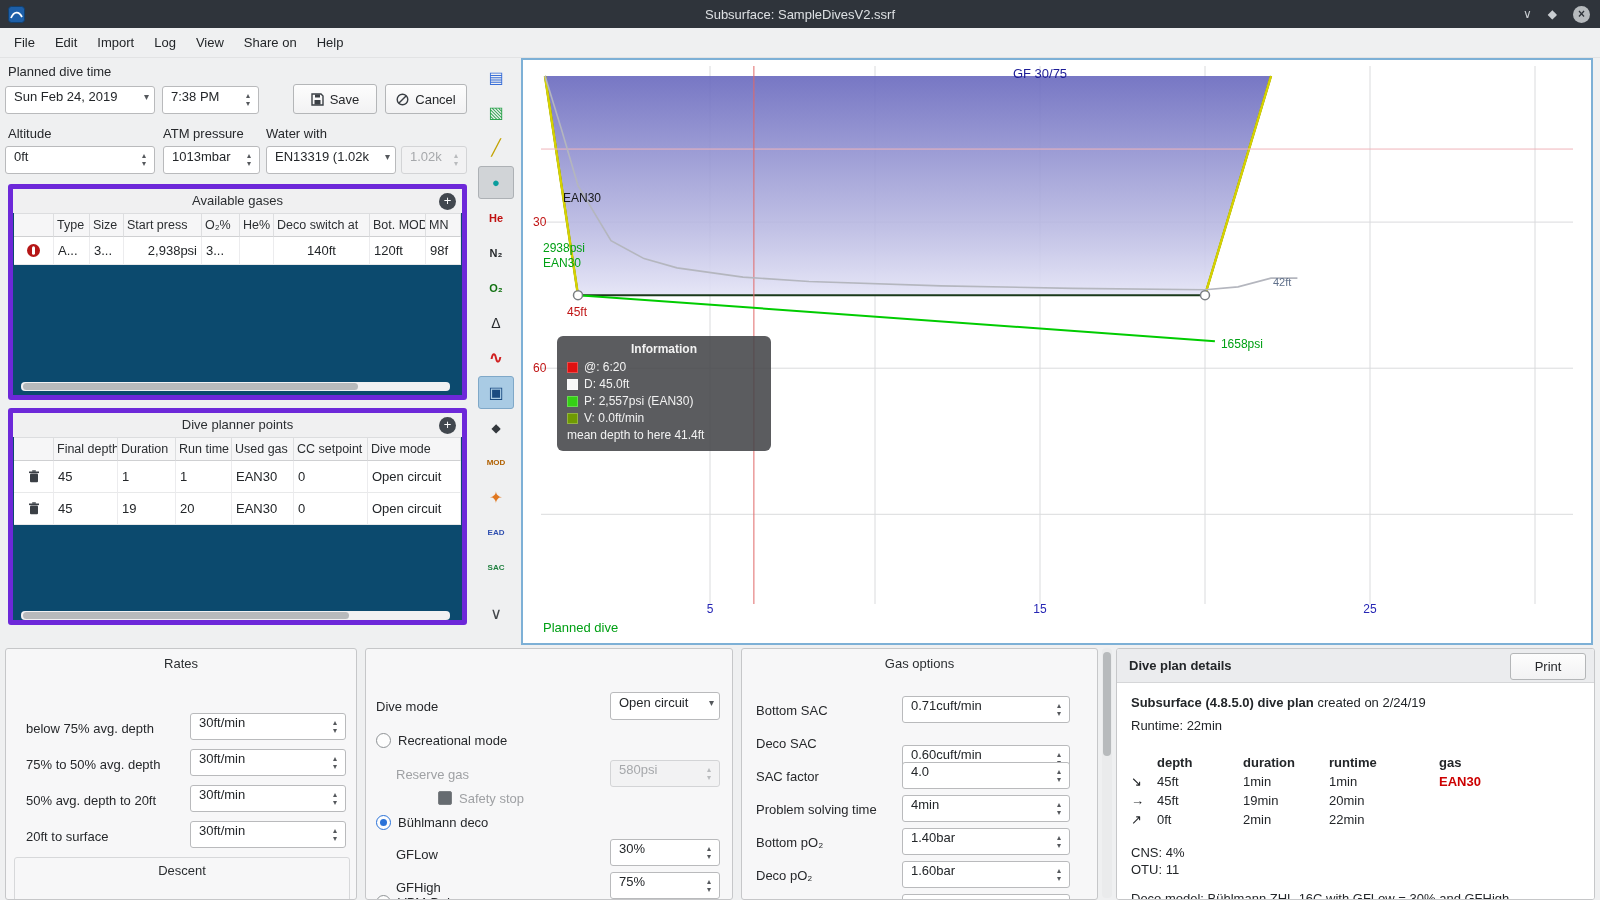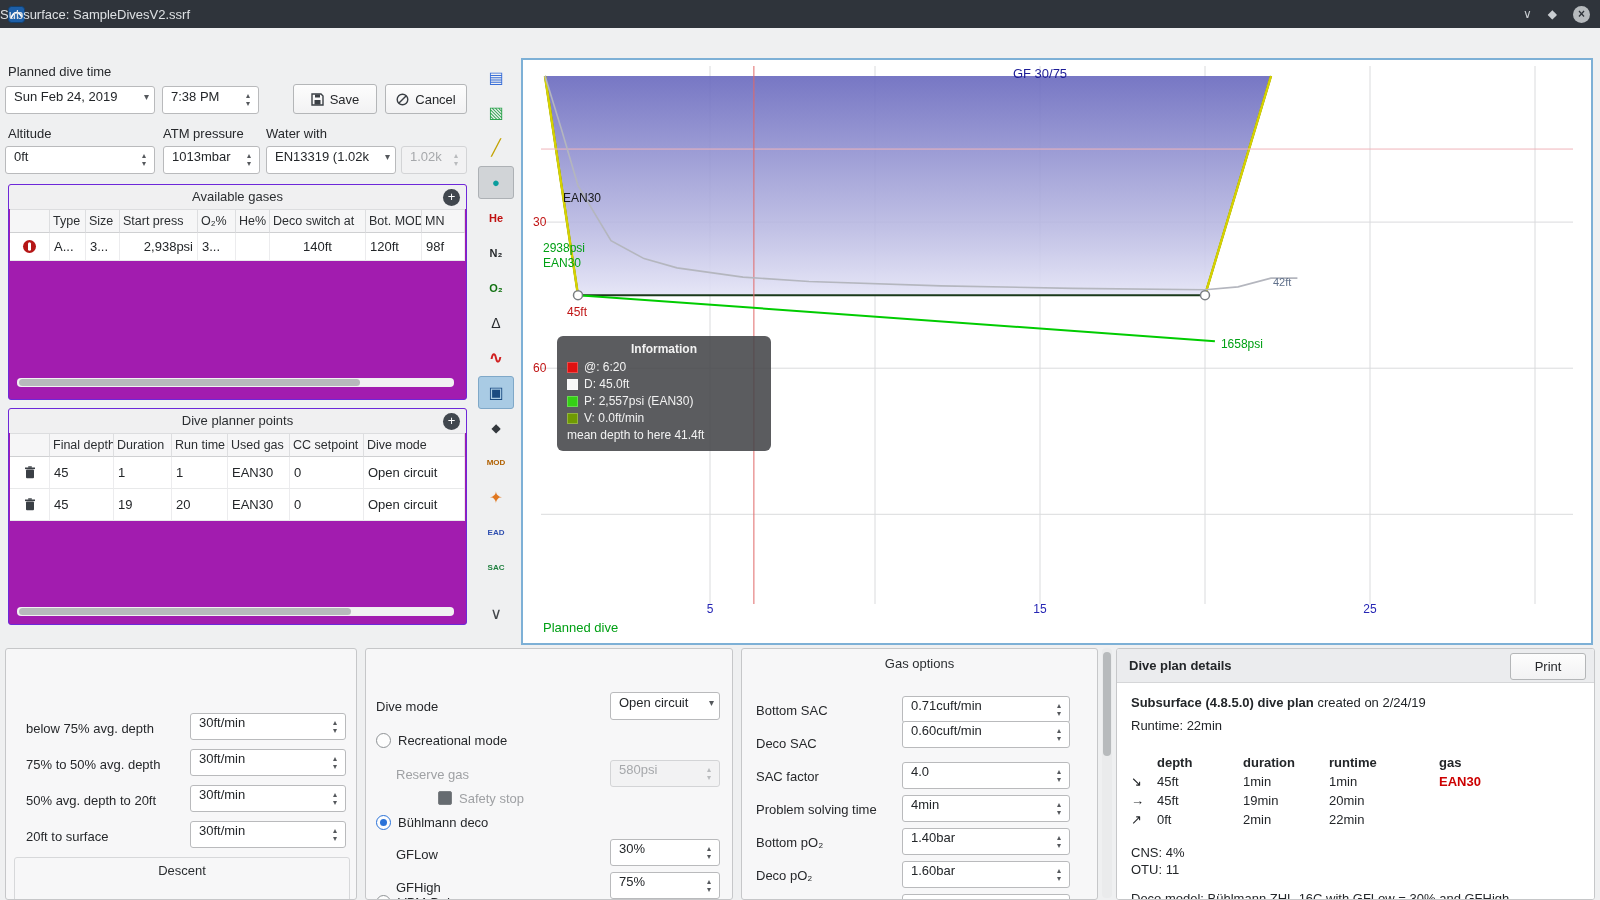--- a/index.html
+++ b/index.html
@@ -2,40 +2,40 @@
 <html><head>
 <meta charset="utf-8">
 <style>
   *{box-sizing:border-box;margin:0;padding:0}
   html,body{width:1600px;height:900px;overflow:hidden}
   body{font-family:"Liberation Sans",sans-serif;font-size:13px;color:#232629;background:#eff0f1}
   .app{position:relative;width:1600px;height:900px;background:#eff0f1;overflow:hidden}
 
   
   .titlebar{position:absolute;left:0;top:0;width:1600px;height:28px;background:#2f343b;display:flex;align-items:center;color:#dde0e3}
-  .titlebar .title{position:absolute;left:0;right:0;text-align:left;font-size:13px;pointer-events:none}
+  .titlebar .title{position:absolute;left:0;right:0;text-align:center;font-size:13px;pointer-events:none}
   .appicon{margin-left:8px;display:flex}
   .winbtns{position:absolute;right:10px;display:flex;gap:16px;align-items:center;color:#c9cdd1;font-size:12px}
   .winbtns .circ{width:17px;height:17px;border-radius:50%;background:#b6babd;color:#2f343b;display:flex;align-items:center;justify-content:center;font-size:12px;font-weight:bold}
 
   
   .menubar{position:absolute;left:0;top:28px;width:1600px;height:30px;background:#eff0f1;border-bottom:1px solid #e2e3e4;display:flex;align-items:center;padding-left:4px}
   .menubar span{padding:0 10px;line-height:30px;cursor:default}
 
   
   .flabel{position:absolute;font-size:13px;color:#26282b;white-space:nowrap}
   .btn{position:absolute;display:flex;align-items:center;justify-content:center;gap:6px;background:linear-gradient(#fdfdfd,#f2f2f3);border:1px solid #b4b6b8;border-radius:3px;font-size:13px;color:#26282b;cursor:default}
   .spin,.combo{position:absolute;height:28px;background:#fff;border:1px solid #b9babc;border-radius:3px;display:flex;align-items:center;padding:0 20px 8px 8px;white-space:nowrap;overflow:hidden}
   .spin .arr{position:absolute;right:2px;top:1px;bottom:1px;width:16px;display:flex;flex-direction:column;align-items:center;justify-content:center;color:#55585c;font-size:8px;line-height:8px}
   .combo .car{position:absolute;right:5px;color:#55585c;font-size:10px}
   .dis{background:#f2f2f3;color:#a6a8ab;border-color:#d3d4d6}
   .dis .arr,.dis .car{color:#b9bbbd}
 
   
-  .gbox{position:absolute;border:1px solid #6d28d9;border-radius:3px;background:#a21caf;overflow:hidden}
+  .gbox{position:absolute;border:5px solid #6d28d9;border-radius:3px;background:#0c4a6e;overflow:hidden}
   .gtitle{height:24px;line-height:24px;text-align:center;background:#f0f0f1;font-size:13px;color:#2b2e31}
   .addbtn{position:absolute;right:6px;top:4px;width:17px;height:17px;border-radius:50%;background:#41474e;color:#fff;text-align:center;line-height:16px;font-size:13px}
   .qgrid{position:absolute;left:1px;right:1px;display:grid;background:#fff}
   .qgrid .h{background:#f6f6f7;border-right:1px solid #dddee0;border-bottom:1px solid #cfd0d2;border-top:1px solid #dcdddf;padding:4px 3px;font-size:12.5px;color:#2b2e31;white-space:nowrap;overflow:hidden}
   .qgrid .c{border-right:1px solid #ececee;border-bottom:1px solid #e8e9ea;padding:2px 4px;font-size:13px;white-space:nowrap;overflow:hidden;display:flex;align-items:center;min-height:28px}
   .qgrid .c.icon{justify-content:center}
   .qgrid .c.wrap{white-space:normal;line-height:14px}
   .hscroll{position:absolute;height:9px;background:#f1f1f2;border-radius:4px}
   .hscroll .bar{position:absolute;left:2px;top:1px;height:7px;background:#b7babc;border-radius:4px}
   .vscroll{position:absolute;width:10px;background:#eaebec;border-radius:4px}
@@ -104,20 +104,29 @@
         </svg>
     </span>
     <span class="title">Subsurface: SampleDivesV2.ssrf</span>
     <span class="winbtns">
       <span>∨</span>
       <span>◆</span>
       <span class="circ">×</span>
     </span>
   </div>
 
+  <div class="menubar">
+    <span>File</span>
+    <span>Edit</span>
+    <span>Import</span>
+    <span>Log</span>
+    <span>View</span>
+    <span>Share on</span>
+    <span>Help</span>
+  </div>
 
   <div style="position:absolute;left:5px;top:58px;width:462px;height:586px">
     <div class="flabel" style="left:3px;top:6px">Planned dive time</div>
 
     <div class="combo" style="left:0;top:28px;width:150px">
       <span>Sun Feb 24, 2019</span>
         <span class="car">▾</span>
     </div>
     <div class="spin" style="left:157px;top:28px;width:97px">
       <span>7:38 PM</span>
@@ -364,20 +373,21 @@
             <span>V: 0.0ft/min</span>
           </div>
           <div class="tt-row">
             <span>mean depth to here 41.4ft</span>
           </div>
         </div>
     </div>
   </div>
 
   <div class="panel" style="left:5px;width:352px">
+    <div class="ptitle">Rates</div>
     <div class="flabel" style="left:20px;top:72px">below 75% avg. depth</div>
     <div class="spin" style="left:184px;top:64px;width:156px;height:27px">
         <span>30ft/min</span>
         <span class="arr">
           <span>▴</span>
           <span>▾</span>
         </span>
       </div>
     <div class="flabel" style="left:20px;top:108px">75% to 50% avg. depth</div>
     <div class="spin" style="left:184px;top:100px;width:156px;height:27px">
@@ -448,21 +458,21 @@
     <div class="ptitle">Gas options</div>
     <div class="flabel" style="left:14px;top:54px">Bottom SAC</div>
     <div class="spin" style="left:160px;top:47px;width:168px;height:27px">
         <span>0.71cuft/min</span>
         <span class="arr">
           <span>▴</span>
           <span>▾</span>
         </span>
       </div>
     <div class="flabel" style="left:14px;top:87px">Deco SAC</div>
-    <div class="spin" style="left:160px;top:72px;width:168px;height:27px">
+    <div class="spin" style="left:160px;top:96px;width:168px;height:27px">
         <span>0.60cuft/min</span>
         <span class="arr">
           <span>▴</span>
           <span>▾</span>
         </span>
       </div>
     <div class="flabel" style="left:14px;top:120px">SAC factor</div>
     <div class="spin" style="left:160px;top:113px;width:168px;height:27px">
         <span>4.0</span>
         <span class="arr">

